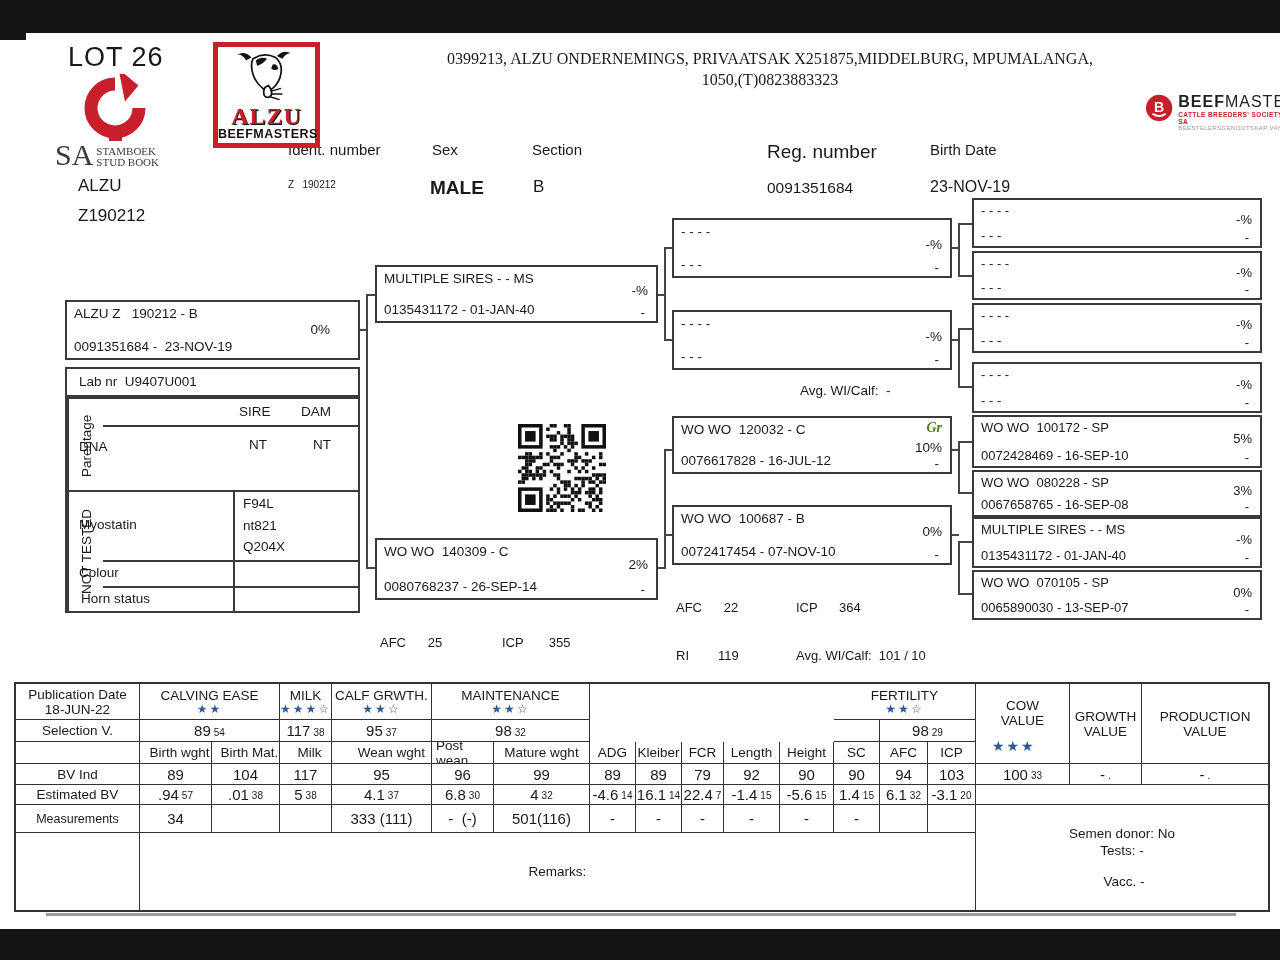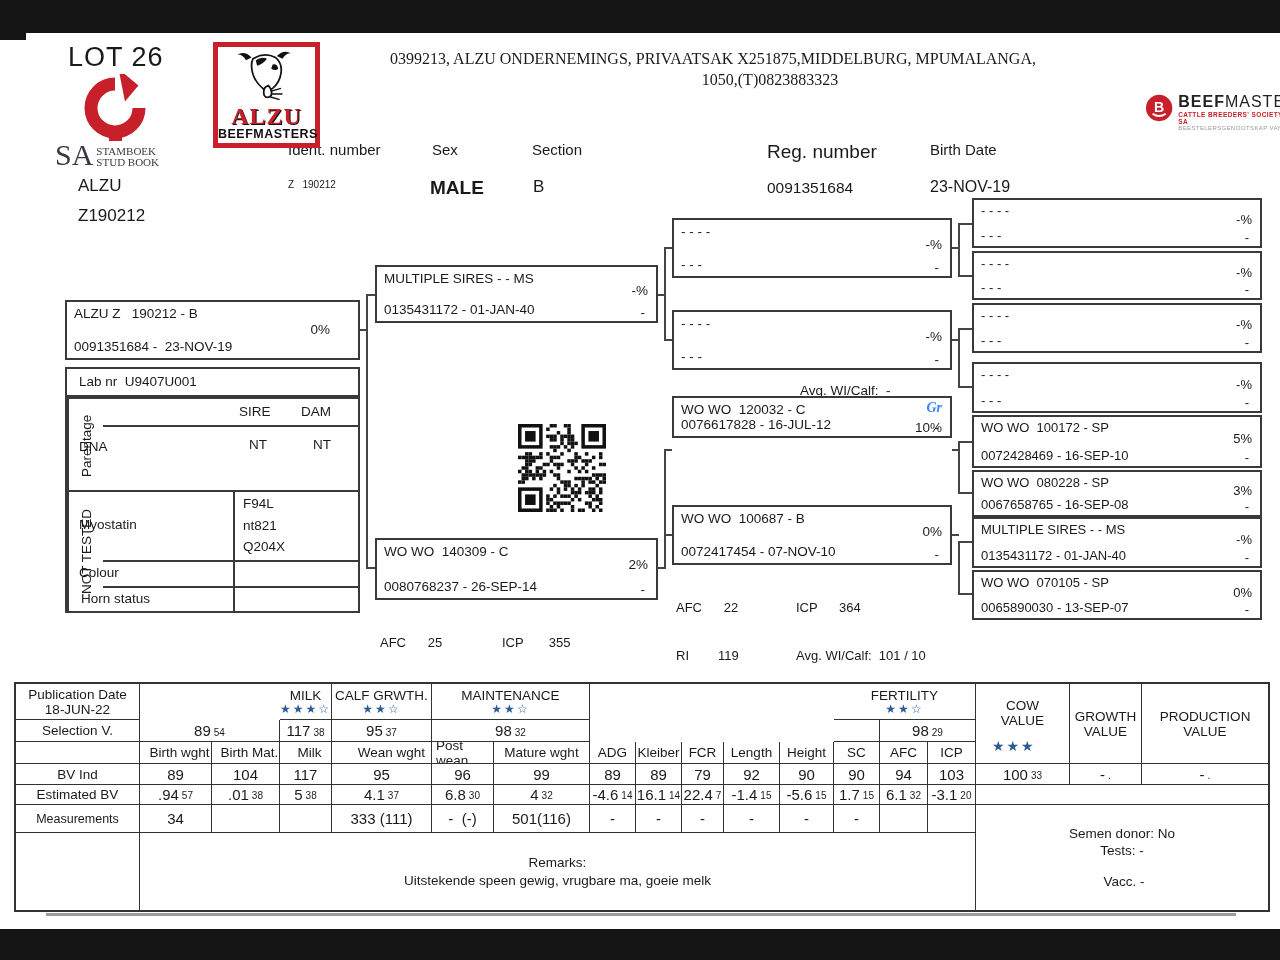--- a/index.html
+++ b/index.html
@@ -75,21 +75,21 @@
     <path d="M30 14 Q46 4 62 12 Q72 20 70 34 Q68 48 58 56 Q50 62 44 56 Q34 48 30 36 Q26 22 30 14 Z" fill="#fff" stroke="#111" stroke-width="2.5"></path>
     <path d="M34 16 Q42 10 50 14 Q44 22 36 24 Z" fill="#111"></path>
     <path d="M58 22 Q64 20 66 28 Q62 32 56 28 Z" fill="#111"></path>
     <path d="M52 52 Q58 58 56 66 Q50 72 46 66 Q44 58 48 54 Z" fill="#fff" stroke="#111" stroke-width="2.5"></path>
     <path d="M56 60 L70 56 M56 64 L72 64 M54 68 L68 72" stroke="#111" stroke-width="2" fill="none"></path>
   </svg>
   <div style="font-family:'Liberation Serif',serif;font-weight:700;font-size:24px;line-height:22px;color:#c8202a;text-shadow:1px 1px 0 #111;letter-spacing:1px">ALZU</div>
   <div style="font-size:12.5px;font-weight:700;letter-spacing:0.5px;color:#111">BEEFMASTERS</div>
 </div>
 
-<div class="abs" style="left:390px;top:50px;width:760px;font-family:'Liberation Serif',serif;font-size:16px">0399213,  ALZU ONDERNEMINGS, PRIVAATSAK X251875,MIDDELBURG, MPUMALANGA,</div>
+<div class="abs" style="left:390px;top:50px;width:760px;text-align:center;font-family:'Liberation Serif',serif;font-size:16px">0399213,  ALZU ONDERNEMINGS, PRIVAATSAK X251875,MIDDELBURG, MPUMALANGA,</div>
 <div class="abs" style="left:390px;top:71px;width:760px;text-align:center;font-family:'Liberation Serif',serif;font-size:16px">1050,(T)0823883323</div>
 
 <div class="abs" style="left:1145px;top:93px;display:flex;align-items:flex-start">
   <svg width="30" height="30" viewBox="0 0 30 30">
     <circle cx="15" cy="15" r="14" fill="#c8202a"></circle>
     <text x="15" y="19" text-anchor="middle" font-size="15" font-weight="bold" fill="#fff" font-family="Liberation Sans,sans-serif">B</text>
     <path d="M8 21 Q15 26 22 21" stroke="#fff" stroke-width="2" fill="none"></path>
   </svg>
   <div style="margin-left:5px">
     <div style="font-size:16px;letter-spacing:1px;color:#222"><span style="font-weight:700">BEEF</span><span style="font-weight:300">MASTER</span></div>
@@ -373,23 +373,23 @@
   <span class="sb">-</span>
 </div>
 <div class="pbox" style="left:672px;top:310px;width:280px;height:60px">
   <span class="nm">- - - -</span>
   <span class="pc">-%</span>
   <span class="rg">- - -</span>
   <span class="sb">-</span>
 </div>
 <div class="abs" style="left:800px;top:383px;font-size:13.5px;white-space:pre">Avg. WI/Calf:  -</div>
 
-<div class="pbox" style="left:672px;top:396px;width:280px;height:42px">
+<div class="pbox" style="left:672px;top:416px;width:280px;height:58px">
   <span class="nm">WO WO  120032 - C</span>
-  <span class="abs" style="right:8px;top:2px;color:#3b82f6;font-family:'Liberation Serif',serif;font-style:italic;font-weight:700;font-size:14px">Gr</span>
+  <span class="abs" style="right:8px;top:2px;color:#4d7c0f;font-family:'Liberation Serif',serif;font-style:italic;font-weight:700;font-size:14px">Gr</span>
   <span class="abs" style="right:8px;top:22px">10%</span>
   <span class="rg">0076617828 - 16-JUL-12</span>
   <span class="sb">-</span>
 </div>
 <div class="pbox" style="left:672px;top:505px;width:280px;height:60px">
   <span class="nm">WO WO  100687 - B</span>
   <span class="pc">0%</span>
   <span class="rg">0072417454 - 07-NOV-10</span>
   <span class="sb">-</span>
 </div>
@@ -485,20 +485,24 @@
   <div class="hl" style="left:958px;top:541px;width:14px"></div>
   <div class="hl" style="left:958px;top:593px;width:14px"></div>
 </div>
 
 <div class="bt">
 
   <div class="topleft lab" style="grid-area:1/1">
     <span>Publication Date</span>
     <span>18-JUN-22</span>
   </div>
+  <div class="grp" style="grid-area:1/2/2/4">
+    <span>CALVING EASE</span>
+    <span class="stars">★★</span>
+  </div>
   <div class="grp" style="grid-area:1/4">
     <span>MILK</span>
     <span class="stars">★★★☆</span>
   </div>
   <div class="grp" style="grid-area:1/5">
     <span>CALF GRWTH.</span>
     <span class="stars">★★☆</span>
   </div>
   <div class="grp" style="grid-area:1/6/2/8">
     <span>MAINTENANCE</span>
@@ -628,21 +632,21 @@
     </div>
   <div class="num" style="grid-area:5/11">
       <span>-1.4</span>
       <span class="acc">15</span>
     </div>
   <div class="num" style="grid-area:5/12">
       <span>-5.6</span>
       <span class="acc">15</span>
     </div>
   <div class="num" style="grid-area:5/13">
-      <span>1.7</span>
+      <span>1.4</span>
       <span class="acc">15</span>
     </div>
   <div class="num" style="grid-area:5/14">
       <span>6.1</span>
       <span class="acc">32</span>
     </div>
   <div class="num" style="grid-area:5/15">
       <span>-3.1</span>
       <span class="acc">20</span>
     </div>
@@ -665,15 +669,14 @@
   <div style="grid-area:6/15"></div>
   <div class="topleft nbr nbb" style="grid-area:6/16/8/19;font-size:13.5px;line-height:17px">
     <span>Semen donor: No</span>
     <span>Tests: -</span>
     <span style="margin-top:14px;padding-left:4px">Vacc. -</span>
   </div>
 
   <div class="nbb" style="grid-area:7/1"></div>
   <div class="topleft nbb" style="grid-area:7/2/8/16;font-size:13.5px;line-height:18px;justify-content:center">
     <span>Remarks:</span>
-    <span>Uitstekende speen gewig, vrugbare ma, goeie melk</span>
   </div>
 </div>
 
 </body></html>

